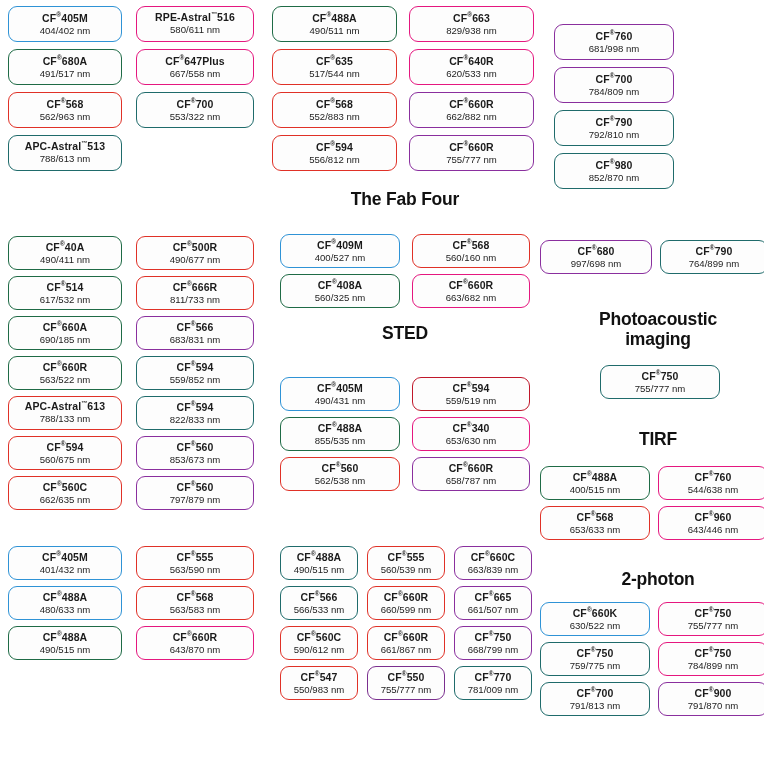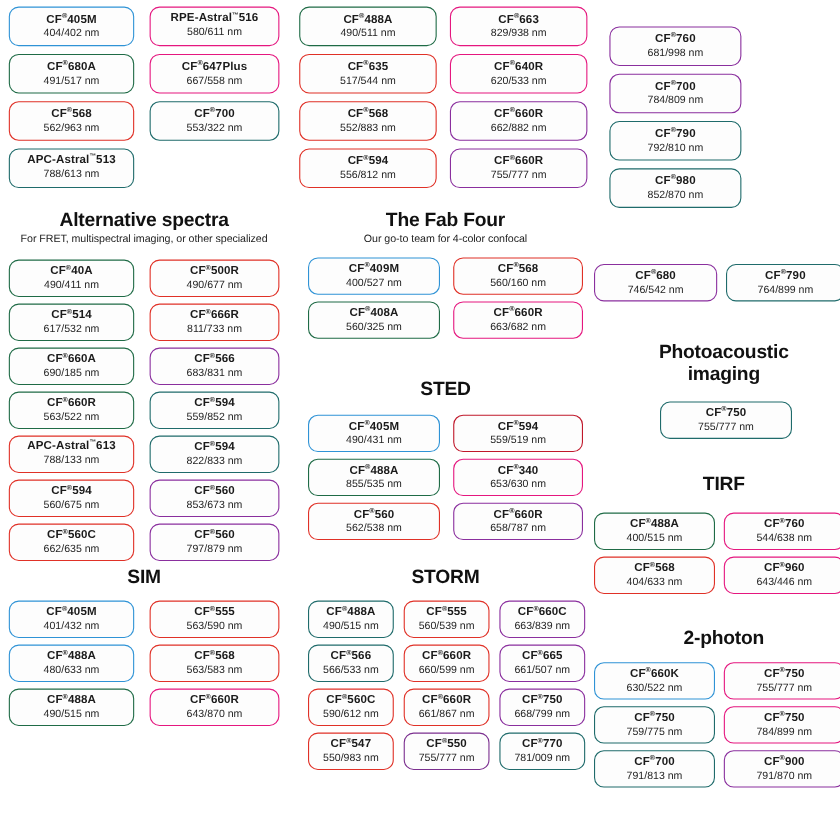--- a/index.html
+++ b/index.html
@@ -68,41 +68,30 @@
   .sec-title .sub{
     font-size:9.7px;font-weight:400;color:#222;display:block;margin-top:3px;
     letter-spacing:-.05px;
   }
 </style>
 </head>
 <body>
 
 <div class="canvas">
 
-  <div class="sec-title" style="left:0px;top:190px;width:262px;">
-    <span class="h">Alternative spectra</span>
-    <span class="sub">For FRET, multispectral imaging, or other specialized</span>
-  </div>
 
   <div class="sec-title" style="left:276px;top:190px;width:258px;">
     <span class="h">The Fab Four</span>
-    <span class="sub">Our go-to team for 4-color confocal</span>
   </div>
 
-  <div class="sec-title" style="left:276px;top:344px;width:258px;">
+  <div class="sec-title" style="left:276px;top:324px;width:258px;">
     <span class="h">STED</span>
   </div>
 
-  <div class="sec-title" style="left:0px;top:515px;width:262px;">
-    <span class="h">SIM</span>
-  </div>
-
-  <div class="sec-title" style="left:276px;top:515px;width:258px;">
-    <span class="h">STORM</span>
-  </div>
+
 
   <div class="sec-title" style="left:546px;top:310px;width:224px;">
     <span class="h">Photoacoustic</span>
     <span class="h">imaging</span>
   </div>
 
   <div class="sec-title" style="left:546px;top:430px;width:224px;">
     <span class="h">TIRF</span>
   </div>
 
@@ -374,21 +363,21 @@
       </div>
       <div class="panel" style="border-color: rgb(31, 107, 107);">
         <div class="nm-name"><span>CF</span><span class="reg">®</span><span>770</span></div>
         <div class="nm-val">781/009 nm</div>
       </div>
     </div>
 
   <div class="block grid" id="blk-right-pair" style="left:540px;top:240px;width:228px;grid-template-columns:112px 108px;column-gap:8px;row-gap:6px;grid-auto-rows:34px;">
       <div class="panel" style="border-color: rgb(138, 47, 158);">
         <div class="nm-name"><span>CF</span><span class="reg">®</span><span>680</span></div>
-        <div class="nm-val">746/542 nm</div>
+        <div class="nm-val">997/698 nm</div>
       </div>
       <div class="panel" style="border-color: rgb(31, 107, 107);">
         <div class="nm-name"><span>CF</span><span class="reg">®</span><span>790</span></div>
         <div class="nm-val">764/899 nm</div>
       </div>
     </div>
 
   <div class="block grid" id="blk-photoacoustic-imaging" style="left:600px;top:365px;width:120px;grid-template-columns:120px;row-gap:6px;grid-auto-rows:34px;">
       <div class="panel" style="border-color: rgb(31, 107, 107);">
         <div class="nm-name"><span>CF</span><span class="reg">®</span><span>750</span></div>
@@ -400,21 +389,21 @@
       <div class="panel" style="border-color: rgb(31, 107, 70);">
         <div class="nm-name"><span>CF</span><span class="reg">®</span><span>488A</span></div>
         <div class="nm-val">400/515 nm</div>
       </div>
       <div class="panel" style="border-color: rgb(229, 23, 127);">
         <div class="nm-name"><span>CF</span><span class="reg">®</span><span>760</span></div>
         <div class="nm-val">544/638 nm</div>
       </div>
       <div class="panel" style="border-color: rgb(224, 49, 39);">
         <div class="nm-name"><span>CF</span><span class="reg">®</span><span>568</span></div>
-        <div class="nm-val">404/633 nm</div>
+        <div class="nm-val">653/633 nm</div>
       </div>
       <div class="panel" style="border-color: rgb(229, 23, 127);">
         <div class="nm-name"><span>CF</span><span class="reg">®</span><span>960</span></div>
         <div class="nm-val">643/446 nm</div>
       </div>
     </div>
 
   <div class="block grid" id="blk-two-photon" style="left:540px;top:602px;width:228px;grid-template-columns:110px 110px;column-gap:8px;row-gap:6px;grid-auto-rows:34px;">
       <div class="panel" style="border-color: rgb(47, 147, 214);">
         <div class="nm-name"><span>CF</span><span class="reg">®</span><span>660K</span></div>

